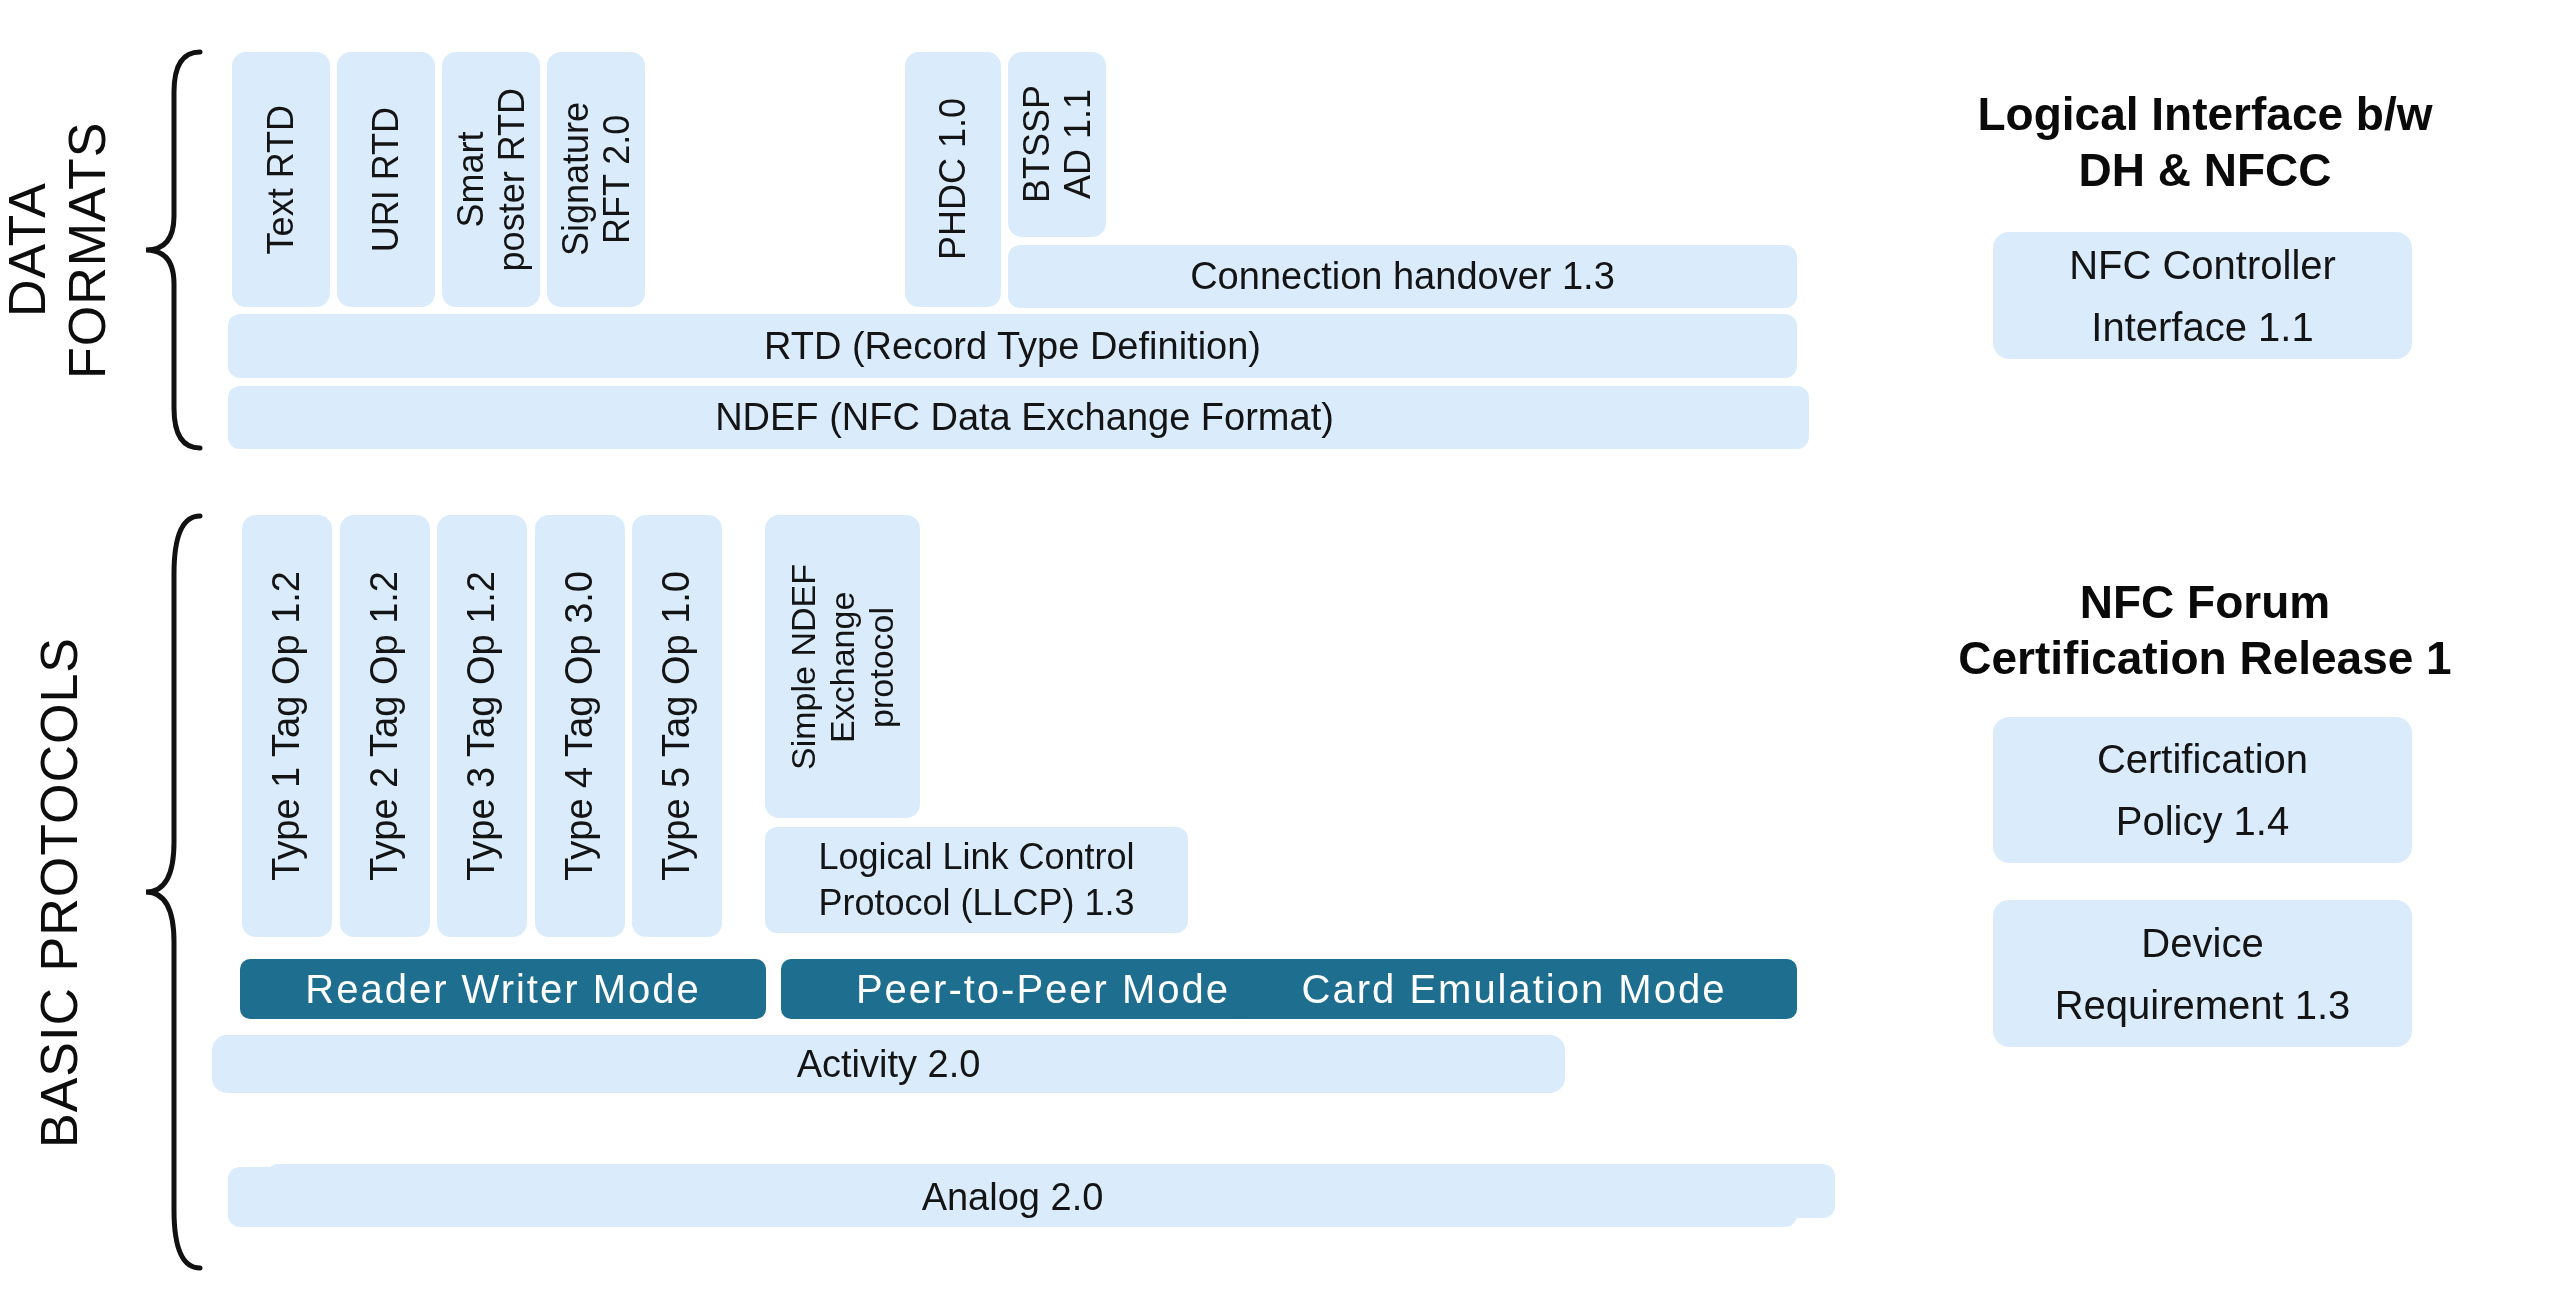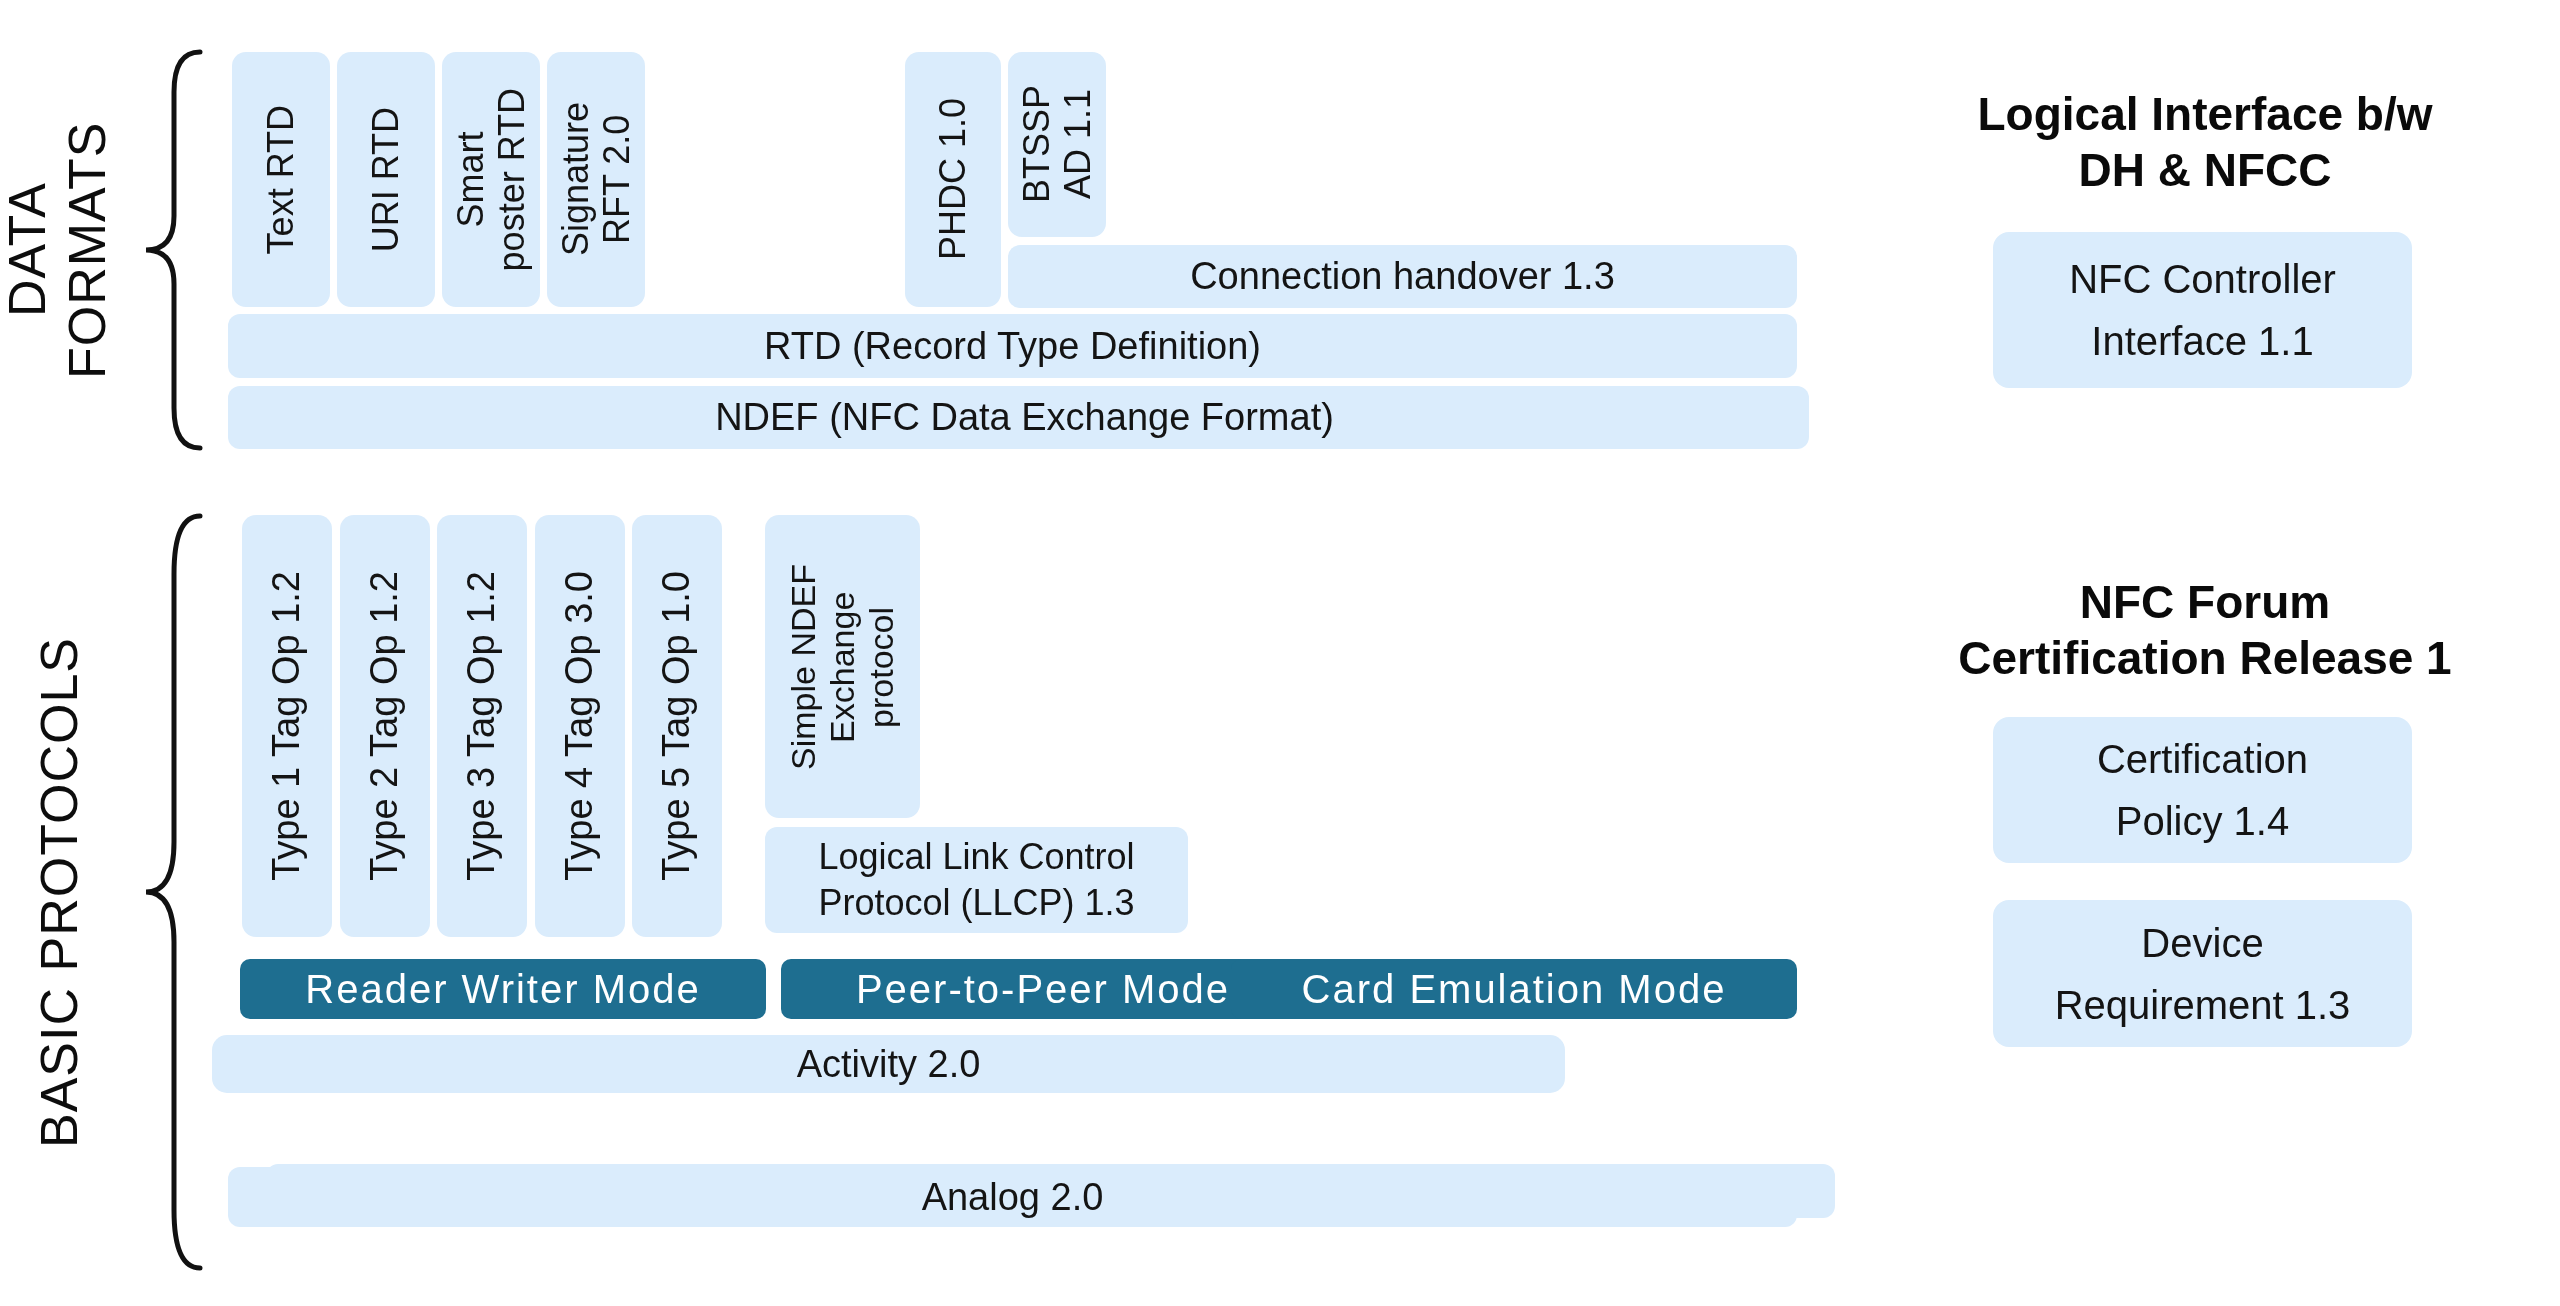--- a/index.html
+++ b/index.html
@@ -151,21 +151,21 @@
   <div class="modebox" style="left:781px;top:959px;width:524px;height:60px;">Peer-to-Peer Mode</div>
   <div class="modebox" style="left:1231px;top:959px;width:566px;height:60px;">Card Emulation Mode</div>
 
   <div class="box rowbar" style="left:212px;top:1035px;width:1353px;height:58px;border-radius:15px;">Activity 2.0</div>
   <div class="box rowbar" style="left:228px;top:1164px;width:1569px;height:54px;margin-left:38px;">Digital Protocol 2.0</div>
   <div class="box rowbar" style="left:228px;top:1167px;width:1569px;height:60px;">Analog 2.0</div>
 
   <div class="rheading" style="left:1940px;top:86px;width:530px;">Logical Interface b/w
 DH &amp; NFCC</div>
 
-  <div class="box rbox" style="left:1993px;top:232px;width:419px;height:156px;">NFC Controller
+  <div class="box rbox" style="left:1993px;top:232px;width:419px;height:127px;">NFC Controller
 Interface 1.1</div>
 
   <div class="rheading" style="left:1940px;top:574px;width:530px;">NFC Forum
 Certification Release 1</div>
 
   <div class="box rbox" style="left:1993px;top:717px;width:419px;height:146px;">Certification
 Policy 1.4</div>
 
   <div class="box rbox" style="left:1993px;top:900px;width:419px;height:147px;">Device
 Requirement 1.3</div>

